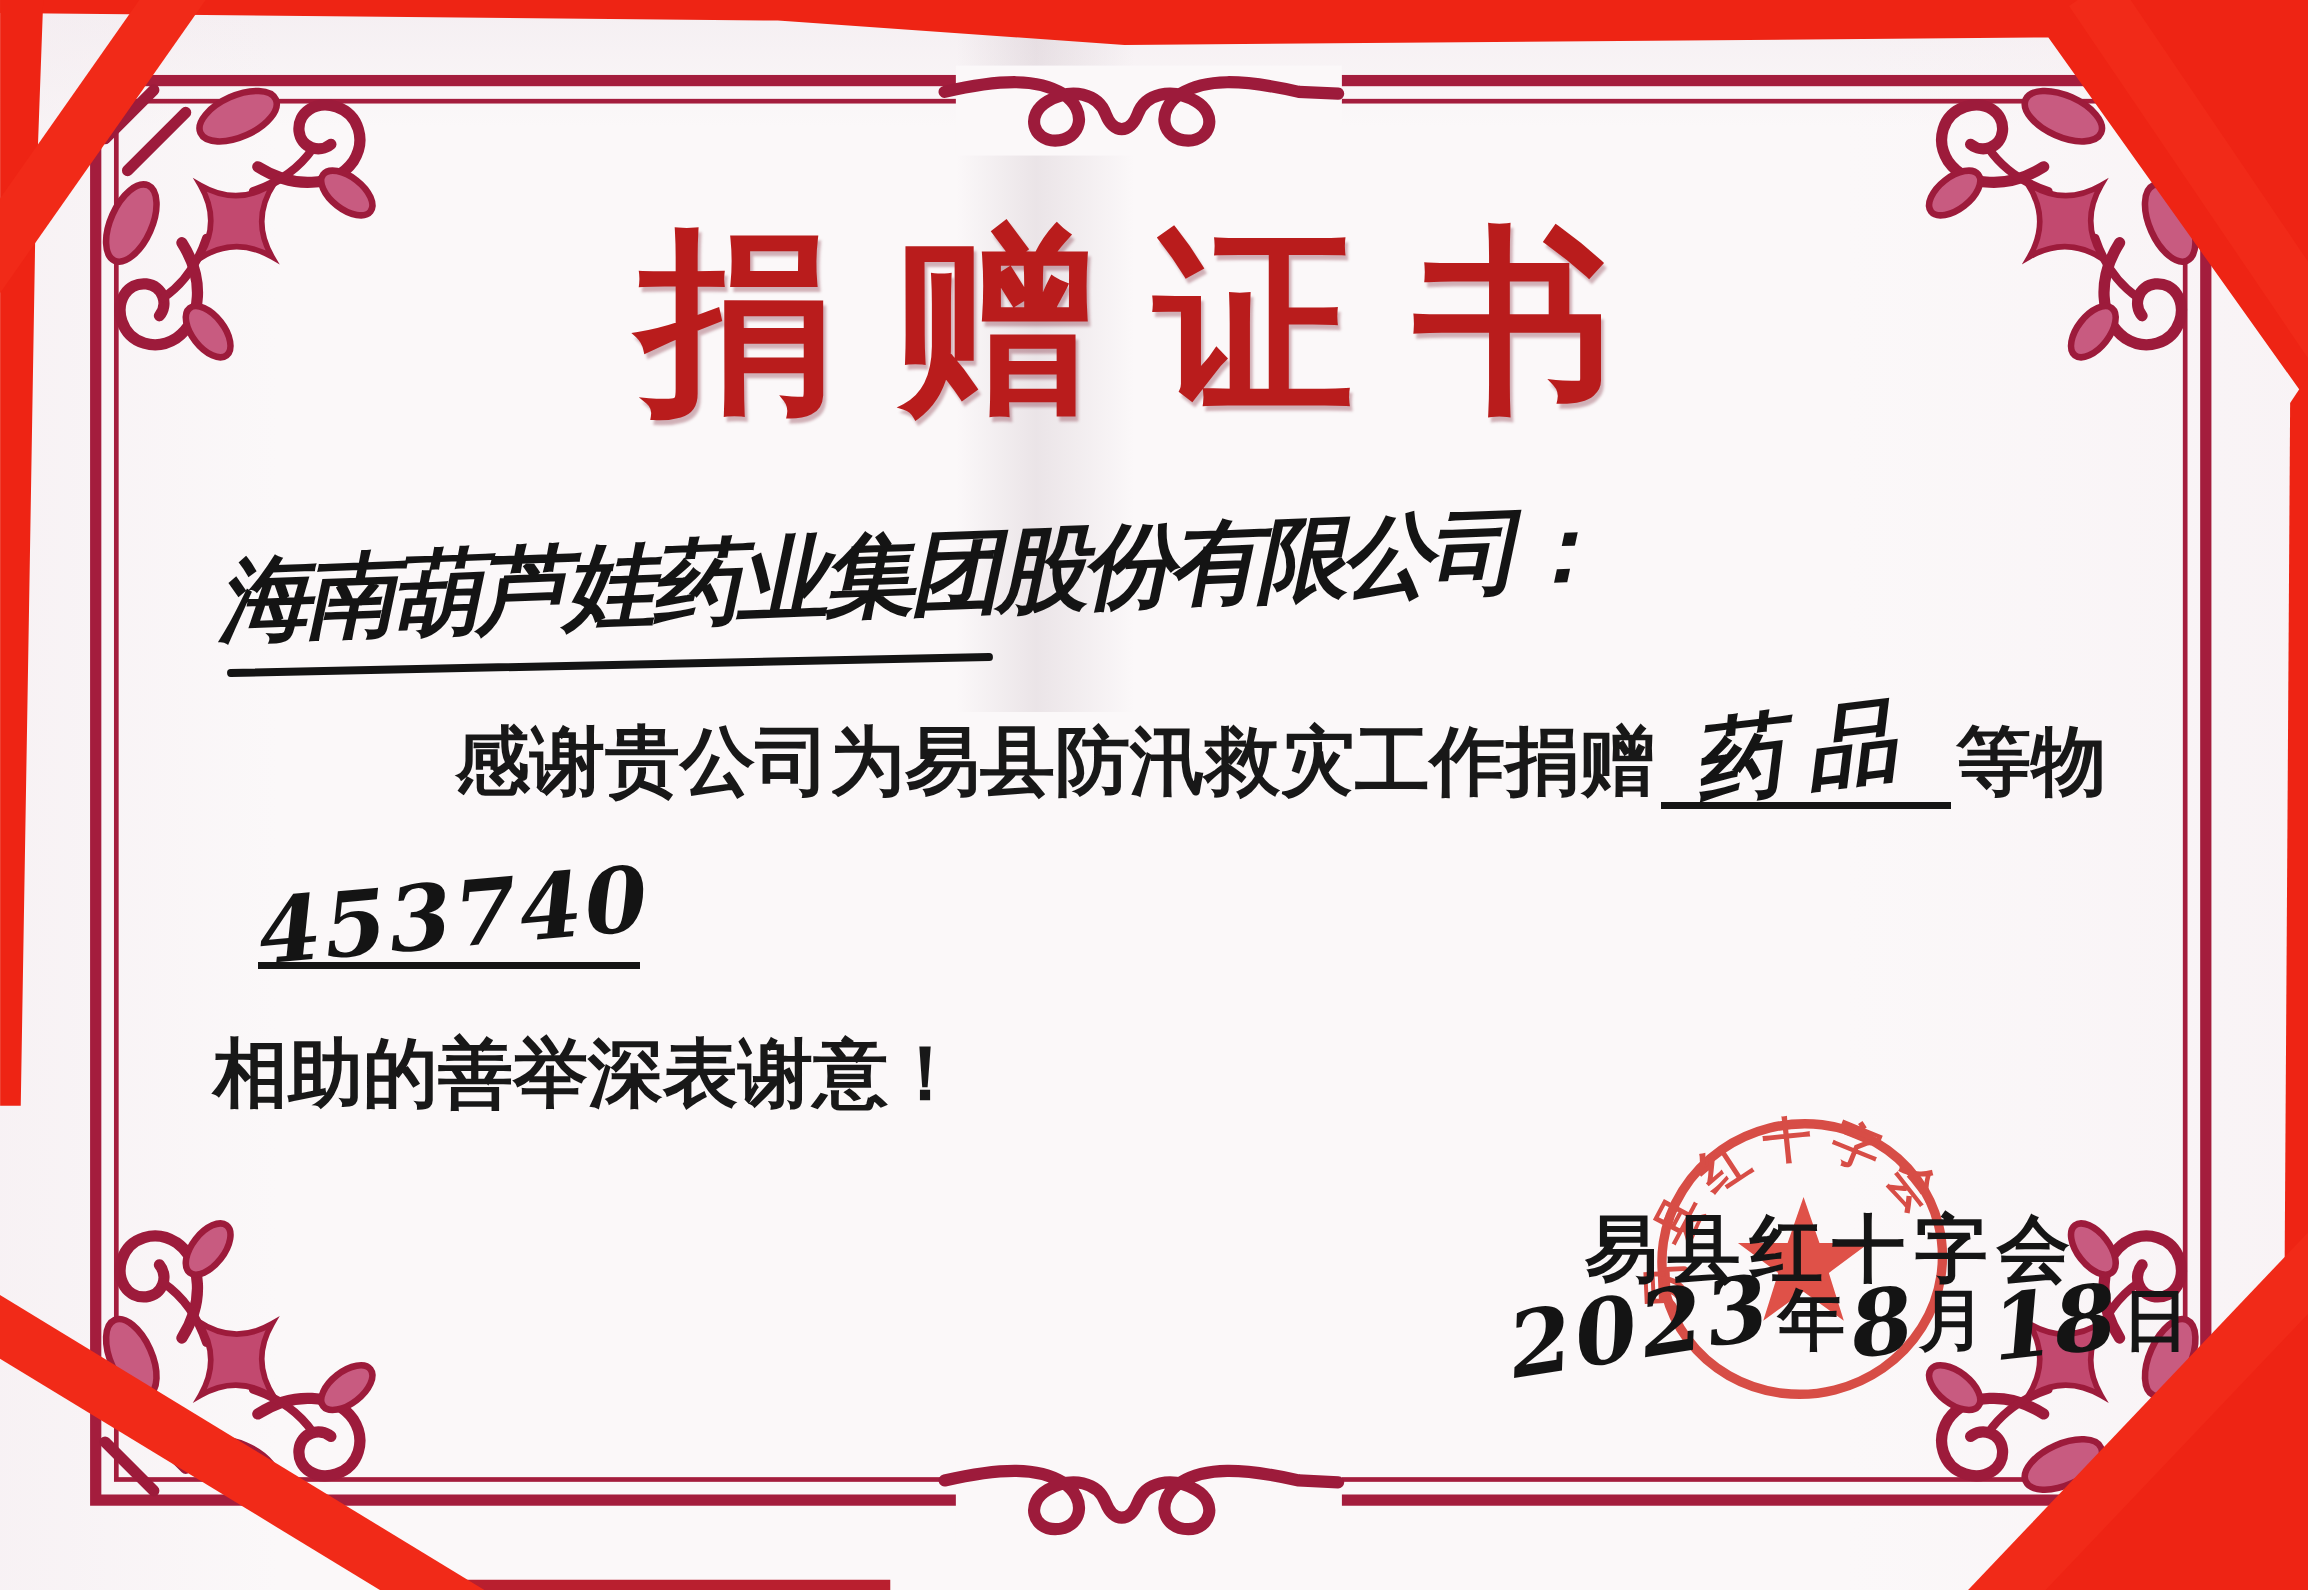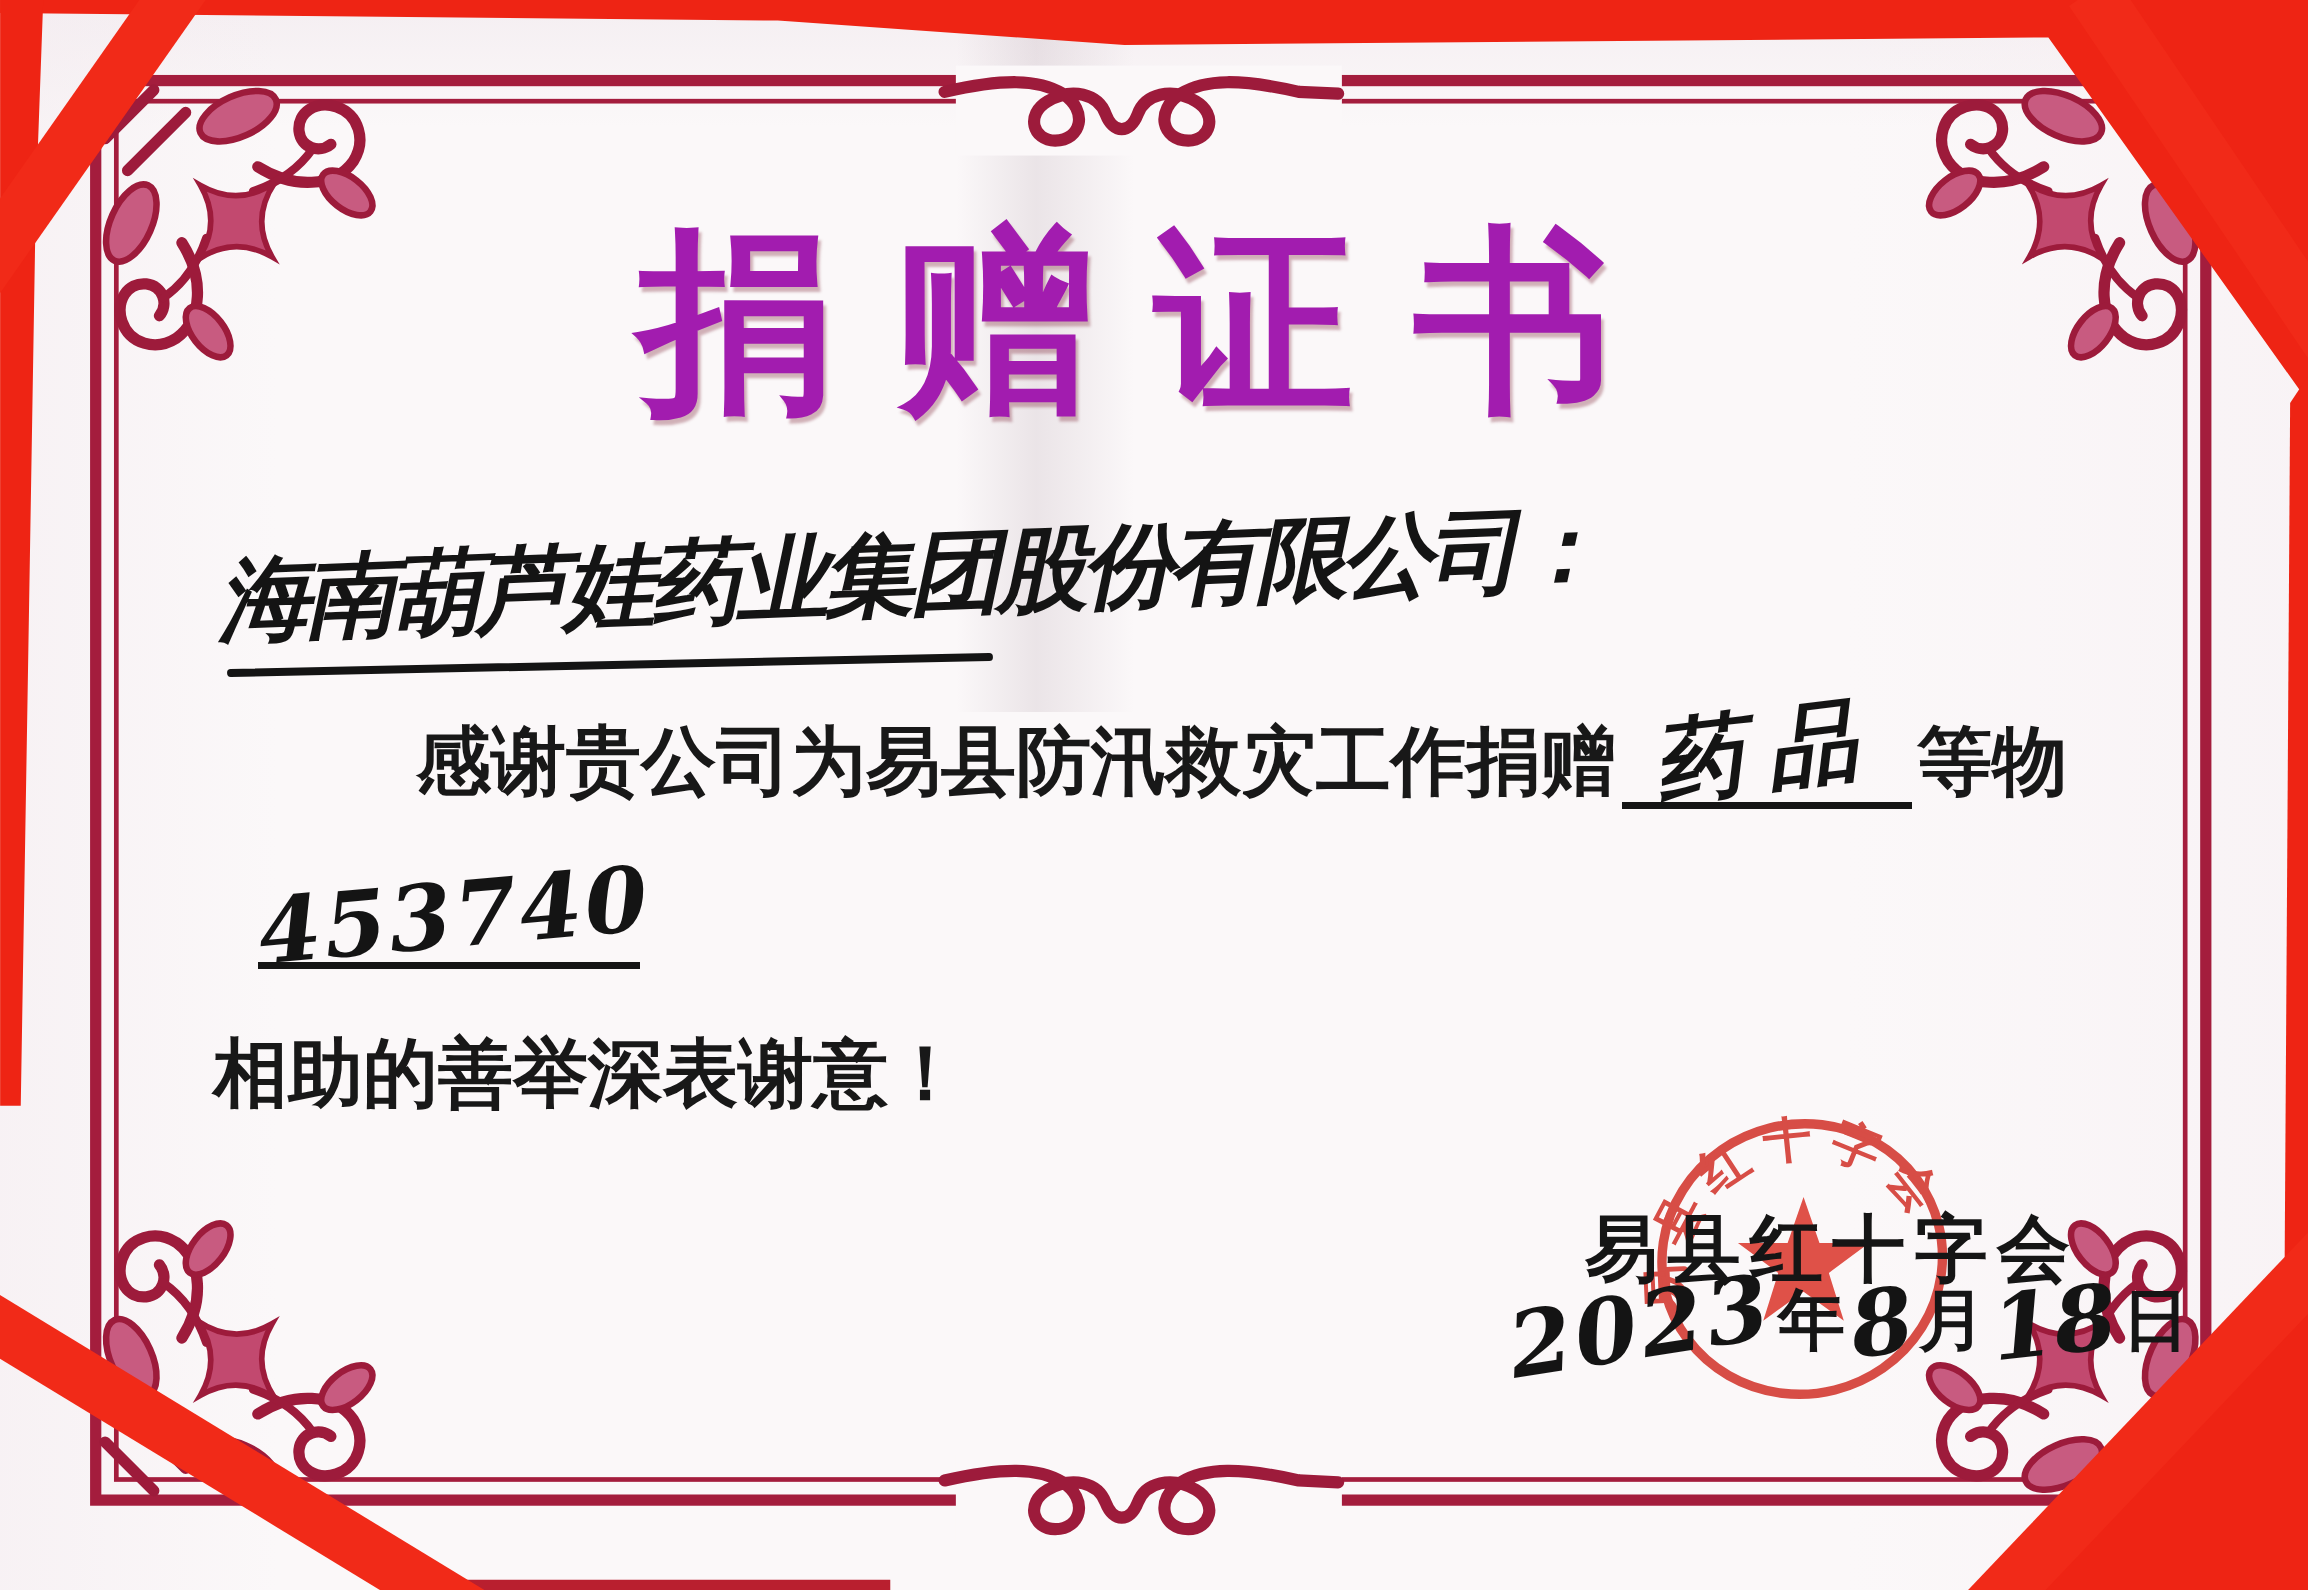--- a/index.html
+++ b/index.html
@@ -12,30 +12,30 @@
       linear-gradient(180deg, rgba(236,226,232,.45) 0%, rgba(255,255,255,0) 8%);}
   .fold-shadow{position:absolute;left:956px;top:0;width:178px;height:712px;
     background:linear-gradient(90deg, rgba(0,0,0,0) 0%, rgba(150,125,140,.16) 45%, rgba(0,0,0,0) 100%);}
   svg{position:absolute;left:0;top:0;}
   .layer{position:absolute;left:0;top:0;width:2309px;height:1591px;}
   .noptr{pointer-events:none;}
 
   
   .title{position:absolute;left:50%;top:204px;transform:translateX(-50%);
     font-family:"Liberation Serif",serif;font-weight:700;font-size:199px;line-height:1.2;
-    color:#a21caf;letter-spacing:.30em;white-space:nowrap;
+    color:#b91c1c;letter-spacing:.30em;white-space:nowrap;
     text-shadow:2.8px 4.7px 2.8px rgba(110,10,30,.30);}
   .hw{font-family:"DejaVu Serif",serif;font-style:italic;color:#141414;}
   .recipient{position:absolute;left:217px;top:513px;font-size:92px;letter-spacing:-.06em;
     transform:rotate(-2.2deg);white-space:nowrap;font-weight:700;}
   .recipient-underline{position:absolute;left:227px;top:661px;width:766px;height:8.4px;
     background:#141414;transform:rotate(-1.2deg);border-radius:3.7px;}
   .bodyline{position:absolute;white-space:nowrap;font-size:75px;font-weight:700;color:#181818;
     line-height:1.25;display:flex;align-items:flex-end;}
-  .l1{left:416px;top:708px;}
+  .l1{left:455px;top:708px;}
   .l2{left:217px;top:868px;}
   .l3{left:213px;top:1027px;}
   .blank{display:inline-block;border-bottom:7.5px solid #151515;text-align:center;
     height:94px;vertical-align:baseline;}
   .blank1{width:290px;margin:0 5.6px;}
   .blank2{width:382px;margin-left:41px;margin-right:9.4px;}
   .blank .hw{display:inline-block;font-size:90px;font-weight:700;}
   .blank1 .hw{transform:translateY(-15px) rotate(-7deg);letter-spacing:24px;}
   .blank2 .hw{transform:translateY(-9.4px) rotate(-5deg);letter-spacing:2.8px;}
   .sig-org{position:absolute;left:1585px;top:1201px;font-size:73px;font-weight:700;

